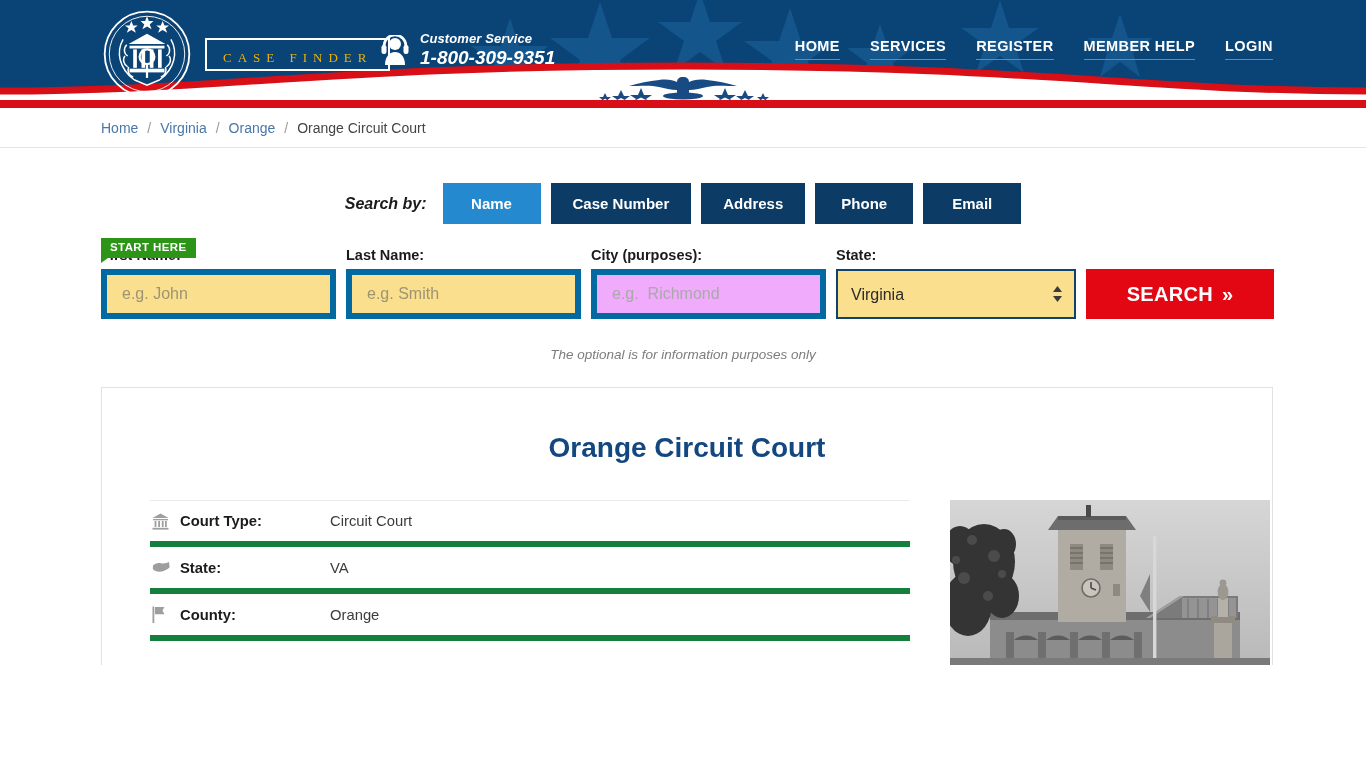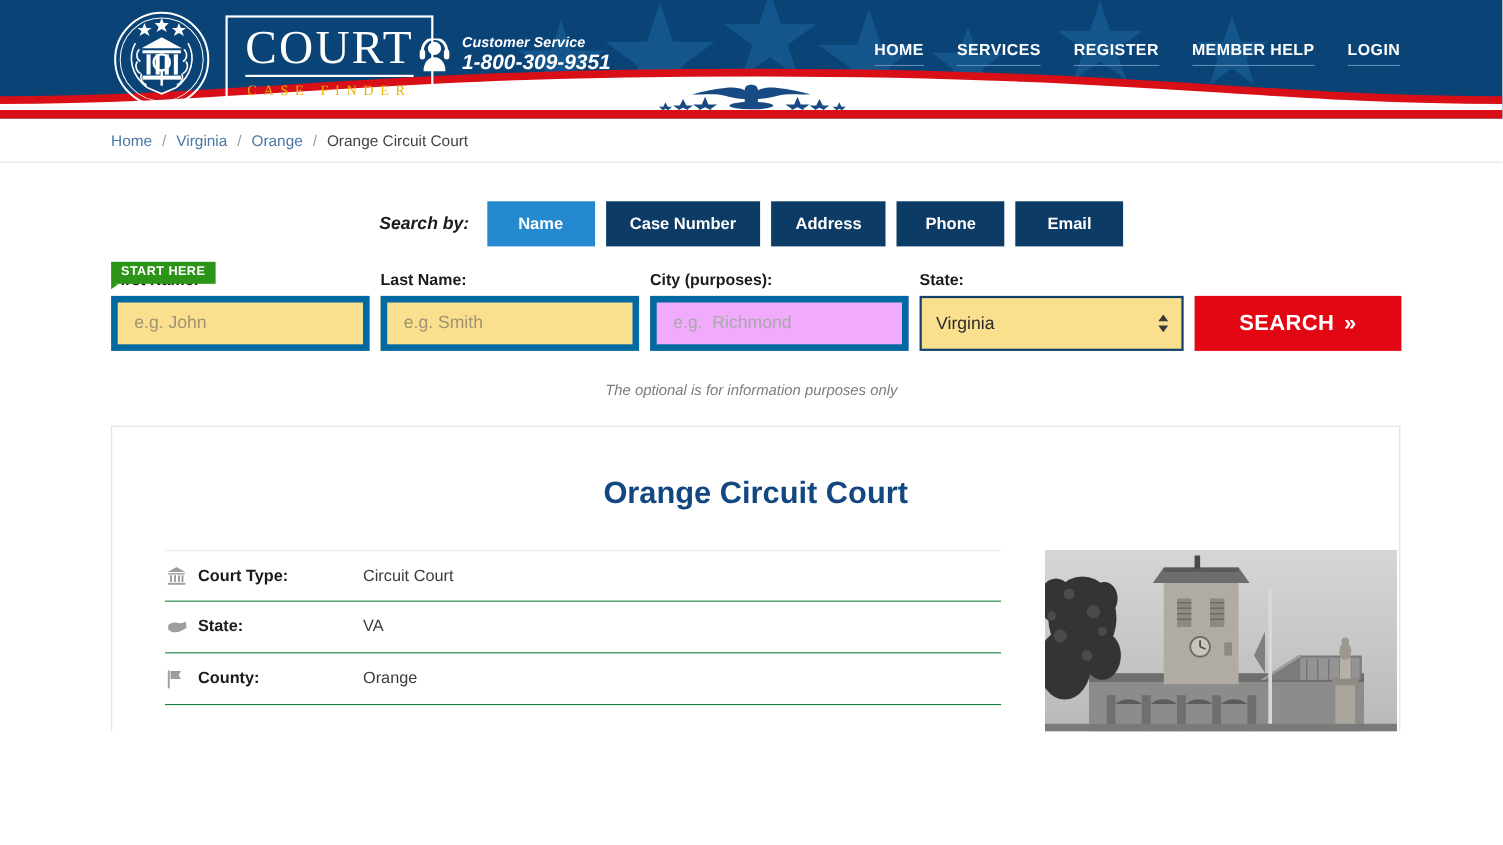--- a/index.html
+++ b/index.html
@@ -288,21 +288,21 @@
     display: flex;
     padding: 0 48px 0 48px;
     margin-top: 36px;
     gap: 40px;
   }
   .info-table { width: 760px; flex: 0 0 760px; }
   .info-row {
     display: flex;
     align-items: center;
     height: 47px;
-    border-bottom: 1px solid #15803d;
+    border-bottom: 6px solid #15803d;
     padding-left: 2px;
   }
   .info-row:first-child { border-top: 1px solid #ebebeb; }
   .ico {
     width: 28px; flex: 0 0 28px;
     display: flex; align-items: center; justify-content: flex-start;
     color: #9e9e9e;
   }
   .info-key {
     width: 150px; flex: 0 0 150px;
@@ -370,21 +370,20 @@
           <rect x="53" y="45" width="4" height="20"></rect>
           <rect x="62" y="45" width="4" height="20"></rect>
           <rect x="31" y="66" width="38" height="4"></rect>
         </g>
         <g stroke="#ffffff" stroke-width="2.4" fill="none">
           <circle cx="50" cy="53" r="8"></circle>
           <line x1="50" y1="61" x2="50" y2="76"></line>
         </g>
       </svg>
       <div class="logo-word">
-        <span class="t1">COURT</span>
         <span class="t2">CASE FINDER</span>
       </div>
     </div>
 
     <div class="cs-block">
       <svg class="cs-icon" viewBox="0 0 28 30">
         <circle cx="14" cy="9" r="6" fill="#ffffff"></circle>
         <path d="M4 30 C4 21 9 17 14 17 C19 17 24 21 24 30 Z" fill="#ffffff"></path>
         <path d="M3 11 A11 11 0 0 1 25 11" stroke="#ffffff" stroke-width="2.6" fill="none"></path>
         <rect x="0.5" y="10" width="5" height="9" rx="2.2" fill="#ffffff"></rect>

